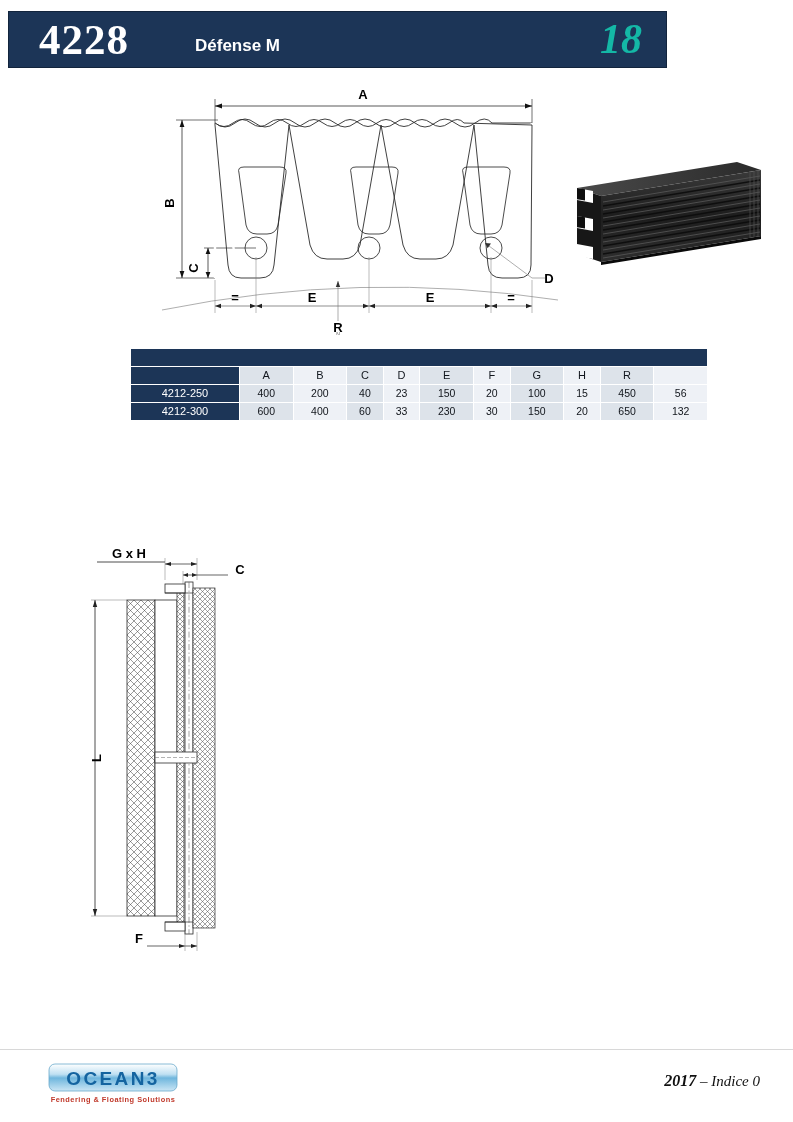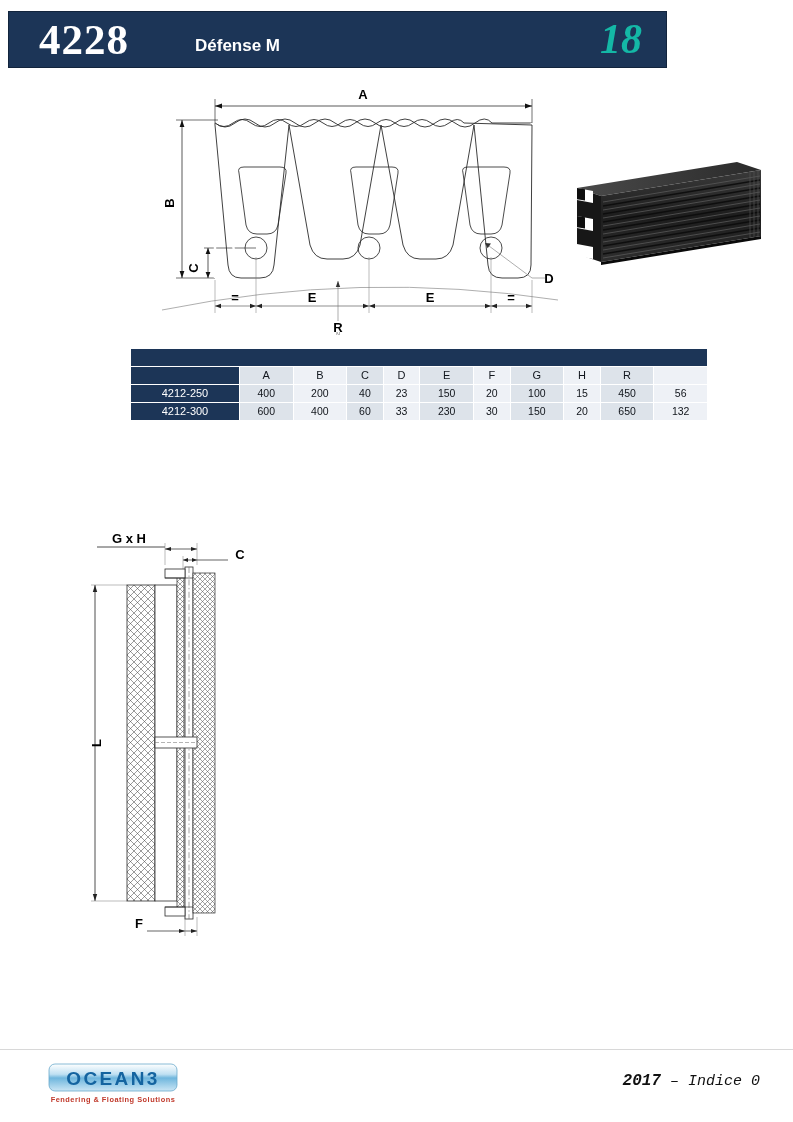--- a/index.html
+++ b/index.html
@@ -12,41 +12,41 @@
   .hdr-code{position:absolute;left:30px;top:6px;font-family:"Liberation Serif",serif;
             font-weight:bold;font-size:43px;color:#ffffff;letter-spacing:1px;line-height:44px;}
   .hdr-title{position:absolute;left:186px;top:24px;font-family:Liberation Sans, sans-serif;
              font-weight:bold;font-size:17px;color:#ffffff;}
   .hdr-page{position:absolute;right:24px;top:4px;font-family:"Liberation Serif",serif;
             font-weight:bold;font-style:italic;font-size:42px;color:#14b8a6;line-height:46px;}
 
   
   .dwg-top{position:absolute;left:160px;top:85px;width:400px;height:250px;}
   .dwg-3d{position:absolute;left:565px;top:140px;width:200px;height:130px;}
-  .dwg-bottom{position:absolute;left:85px;top:529px;width:185px;height:420px;}
+  .dwg-bottom{position:absolute;left:85px;top:544px;width:185px;height:420px;}
   .dwg-top svg,.dwg-3d svg,.dwg-bottom svg{display:block;}
 
   
   .spec-wrap{position:absolute;left:130px;top:348px;width:578px;}
   table.spec{border-collapse:collapse;width:578px;
              font-family:"Liberation Sans",sans-serif;font-size:10.5px;}
   table.spec td,table.spec th{padding:0;margin:0;border:1px solid #ffffff;
              text-align:center;height:17px;line-height:17px;font-weight:normal;}
   .bar-row td{background:#1c3557;height:19px;border:1px solid #ffffff;}
   .namecell{background:#1c3557;color:#ffffff;font-weight:bold;width:108px;
             text-align:center;font-size:11px;}
   .c-odd{background:#dde3ea;color:#10141a;}
   .c-even{background:#eef1f6;color:#10141a;}
   .hdr-letter{font-size:11px;color:#11161d;}
   .unit{font-size:10px;color:#11161d;}
 
   
   .footer-rule{position:absolute;left:0;top:1049px;width:793px;height:1px;background:#d8d8d8;}
   .logo{position:absolute;left:48px;top:1061px;width:132px;height:47px;}
-  .rev{position:absolute;right:33px;top:1072px;font-family:Liberation Mono, monospace;
+  .rev{position:absolute;right:33px;top:1072px;font-family:Liberation Serif, serif;
        font-size:15px;font-style:italic;color:#111;}
   .rev b{font-weight:bold;font-size:16px;}
 
   .lbl{font-family:"Liberation Sans",sans-serif;font-weight:bold;font-size:13px;fill:#000;}
   .tiny{font-family:"Liberation Sans",sans-serif;font-size:5px;fill:#555;}
 </style>
 </head>
 <body>
 
 <div class="header">

